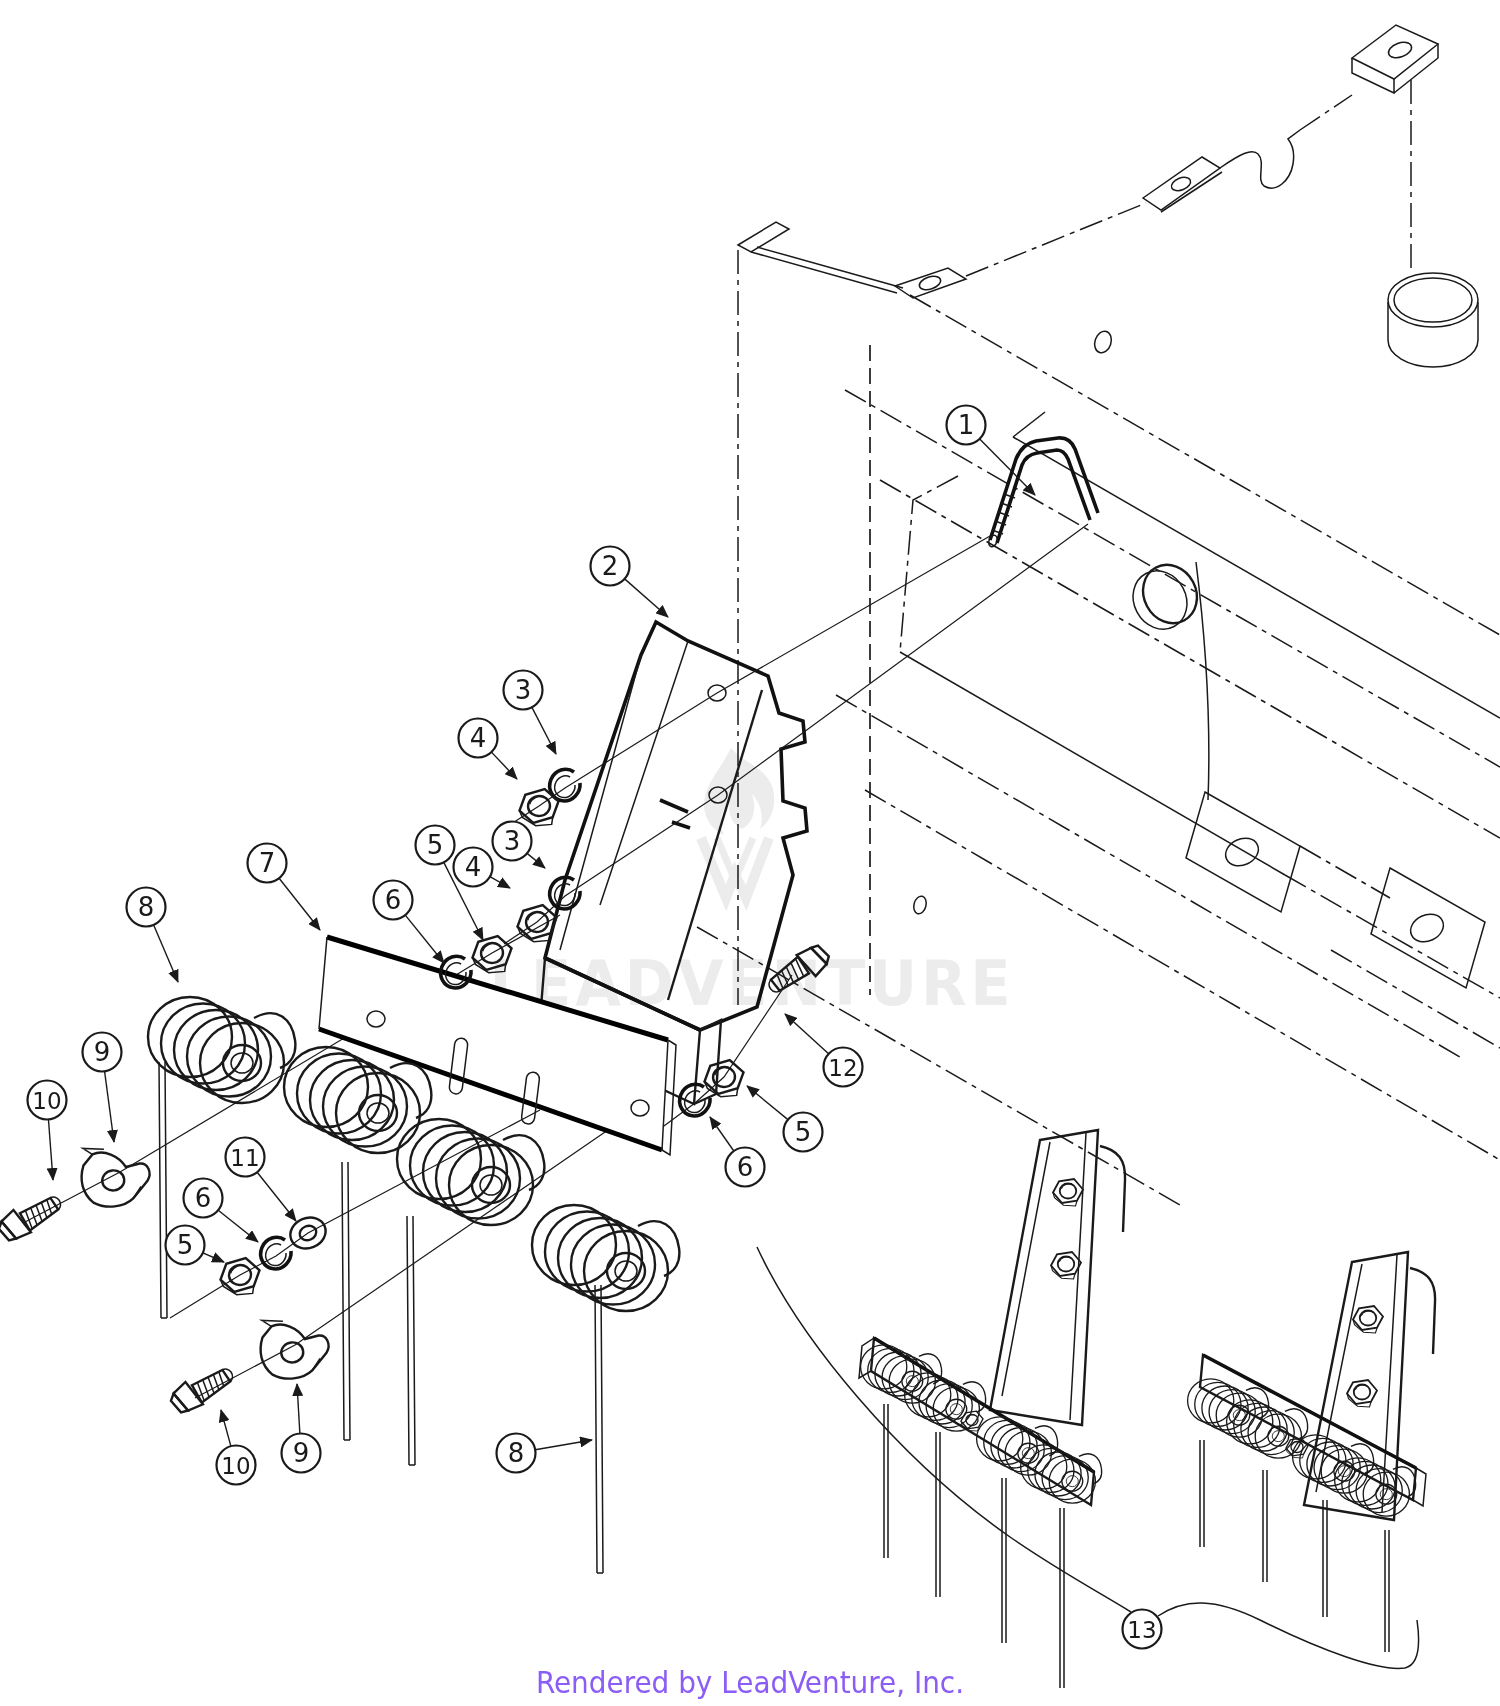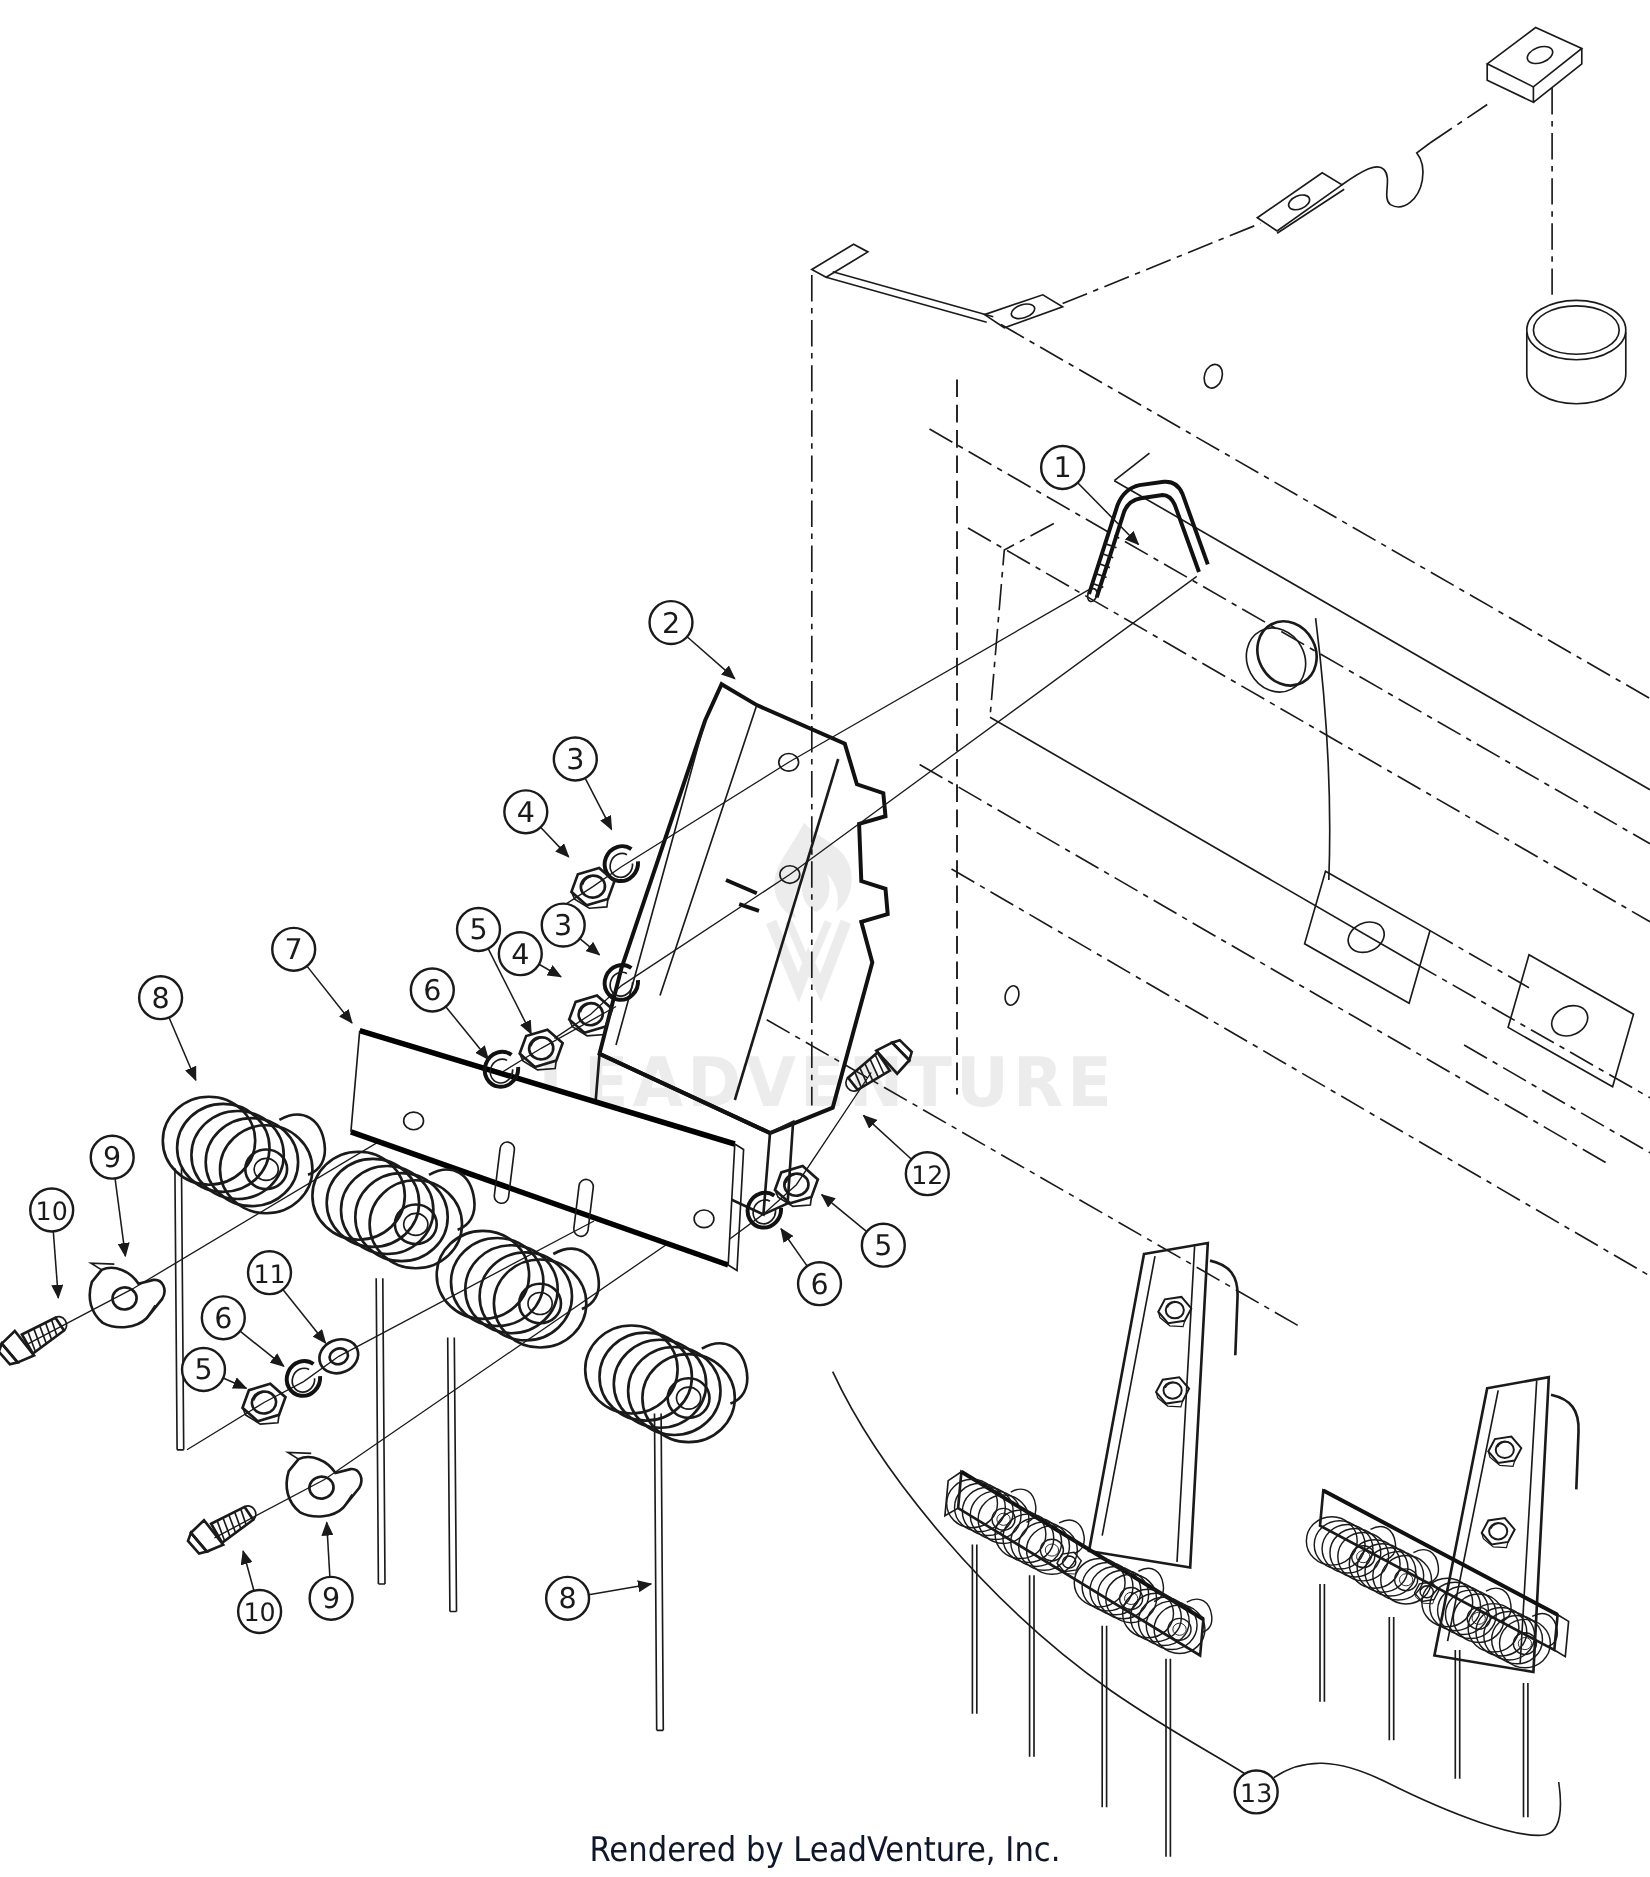--- a/index.html
+++ b/index.html
@@ -1,20 +1,20 @@
 <!DOCTYPE html>
 <html><head>
 <meta charset="utf-8">
 <style>
   html,body{margin:0;padding:0;background:#fff;}
   .page{position:relative;width:1500px;height:1706px;background:#ffffff;overflow:hidden;
         font-family:"DejaVu Sans","Liberation Sans",sans-serif;}
   svg{position:absolute;left:0;top:0;}
   .footer{position:absolute;left:0;top:1664px;width:100%;text-align:center;
-          font-size:31px;color:#0f172a;letter-spacing:0px;
+          font-size:31px;color:#8b5cf6;letter-spacing:0px;
           font-family:"DejaVu Sans","Liberation Sans",sans-serif;
           font-stretch:condensed;}
   .thin{fill:none;stroke:#1a1a1a;stroke-width:1.5;}
   .med{fill:none;stroke:#1a1a1a;stroke-width:2.4;}
   .thick{fill:none;stroke:#111;stroke-width:3.6;}
   .xthick{fill:none;stroke:#000;stroke-width:5;}
   .lead{fill:none;stroke:#1a1a1a;stroke-width:1.2;}
   .phantom{fill:none;stroke:#1a1a1a;stroke-width:1.5;stroke-dasharray:24 6 5 6;}
   .ldash{fill:none;stroke:#1a1a1a;stroke-width:1.7;stroke-dasharray:16 7;}
   .wmfill{fill:#ececec;}

